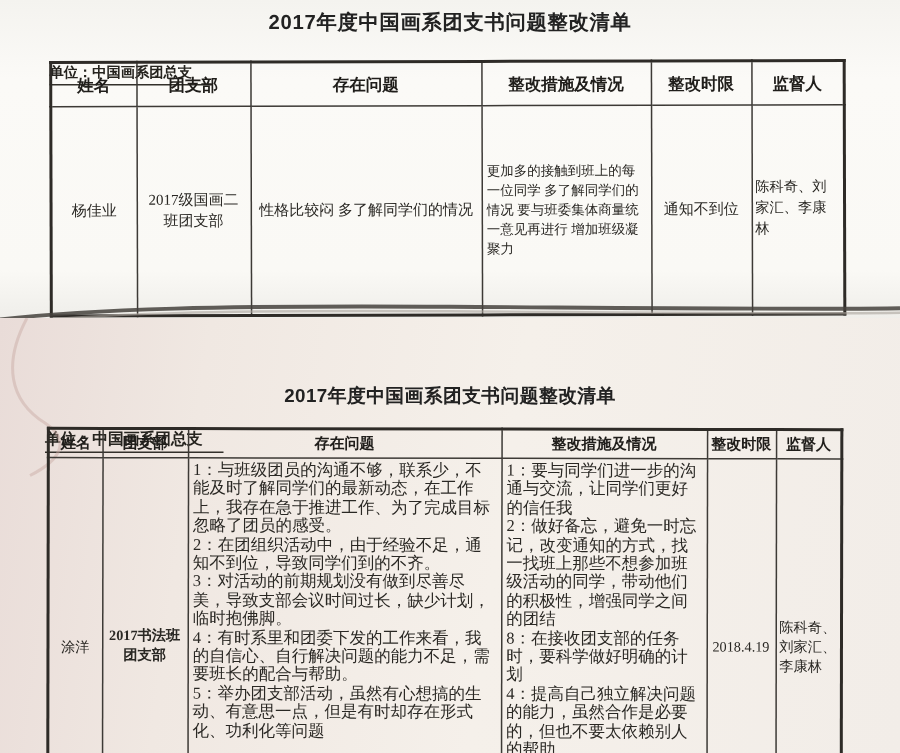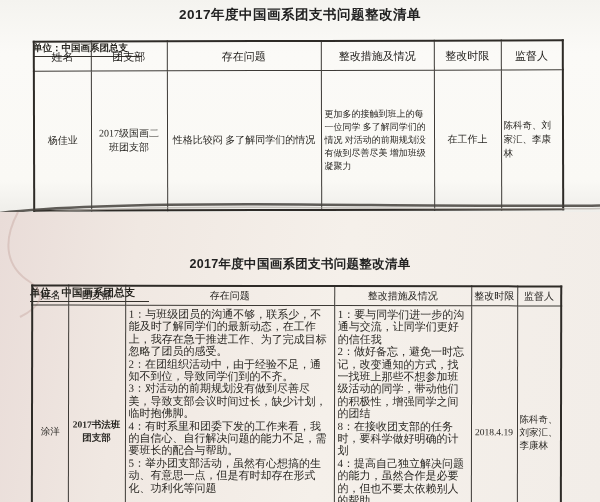--- a/index.html
+++ b/index.html
@@ -32,21 +32,21 @@
   
   table.sheet{
     border-collapse:collapse;table-layout:fixed;position:absolute;
     background:transparent;
   }
   table.sheet th,table.sheet td{
     border:1px solid #3d3a36;overflow:hidden;
     font-family:"Liberation Serif","DejaVu Serif",serif;
   }
   table.sheet{border:2px solid #2e2b27;}
-  th.hdr{font-weight:normal;text-align:center;vertical-align:middle;color:#201e1b;}
+  th.hdr{font-weight:bold;text-align:center;vertical-align:middle;color:#201e1b;}
   td{color:#2a2824;}
   .t1{left:33px;top:40px;width:529px;transform:rotate(-0.15deg);}
   .t1 th.hdr{font-size:11px;height:26px;}
   .t1 td{height:134px;vertical-align:middle;text-align:center;font-size:10px;padding:2px 3px;}
   .t1 td.measures{ text-align:left;font-size:9px;line-height:13px;white-space:pre-line;}
   .t1 td.supervisors{text-align:left;font-size:9.5px;line-height:14px;padding:2px 2px;}
   .t2{left:31px;top:285px;width:529px;transform:rotate(0.1deg);}
   .t2 th.hdr{font-size:10px;height:16px;}
   .t2 td{height:192px;vertical-align:middle;text-align:center;font-size:9.5px;padding:1px 2px;}
   .t2 td.problems,.t2 td.measures{
@@ -82,22 +82,22 @@
           <th class="hdr">整改措施及情况</th>
           <th class="hdr">整改时限</th>
           <th class="hdr">监督人</th>
         </tr>
       </thead>
       <tbody>
         <tr>
           <td class="name">杨佳业</td>
           <td class="branch">2017级国画二班团支部</td>
           <td class="problems">性格比较闷 多了解同学们的情况</td>
-          <td class="measures">更加多的接触到班上的每一位同学 多了解同学们的情况 对活动的前期规划没有做到尽善尽美 增加班级凝聚力</td>
-          <td class="deadline">在工作上</td>
+          <td class="measures">更加多的接触到班上的每一位同学 多了解同学们的情况 要与班委集体商量统一意见再进行 增加班级凝聚力</td>
+          <td class="deadline">通知不到位</td>
           <td class="supervisors">陈科奇、刘家汇、李康林</td>
         </tr>
       </tbody>
     </table>
   </div>
 
   <svg class="seam-svg" width="600" height="26" viewBox="0 0 600 26">
     <path d="M0,17 C60,10 150,7.5 300,8.5 C450,9.5 555,10.5 600,9.5" stroke="#45423d" stroke-width="2.6" fill="none" opacity="0.85"></path>
     <path d="M0,20 C60,13 150,10.5 300,11.5 C450,12.5 555,13.5 600,12.5" stroke="#aaa49c" stroke-width="1.6" fill="none" opacity="0.6"></path>
   </svg>

